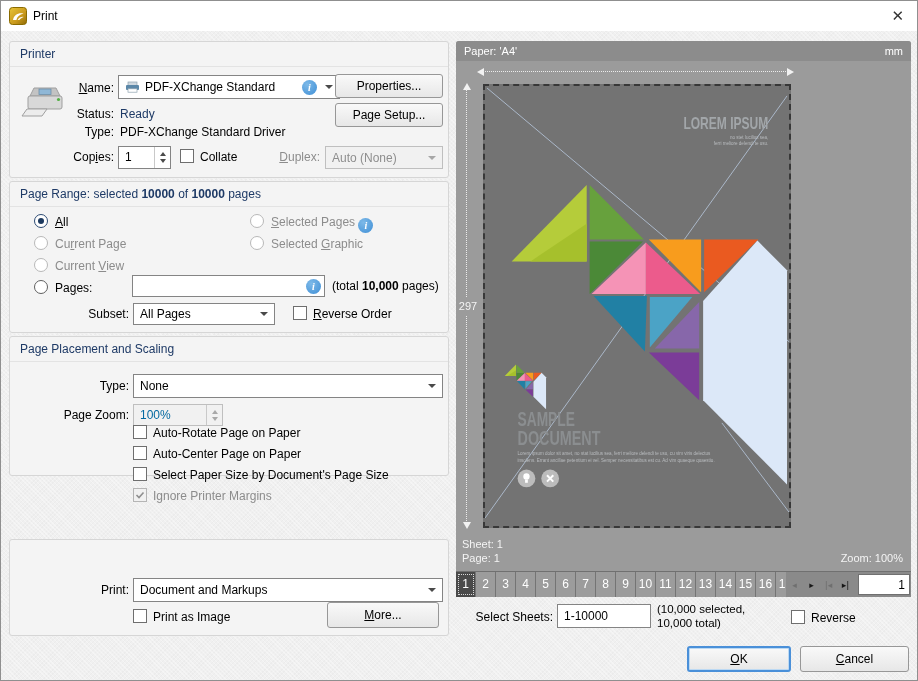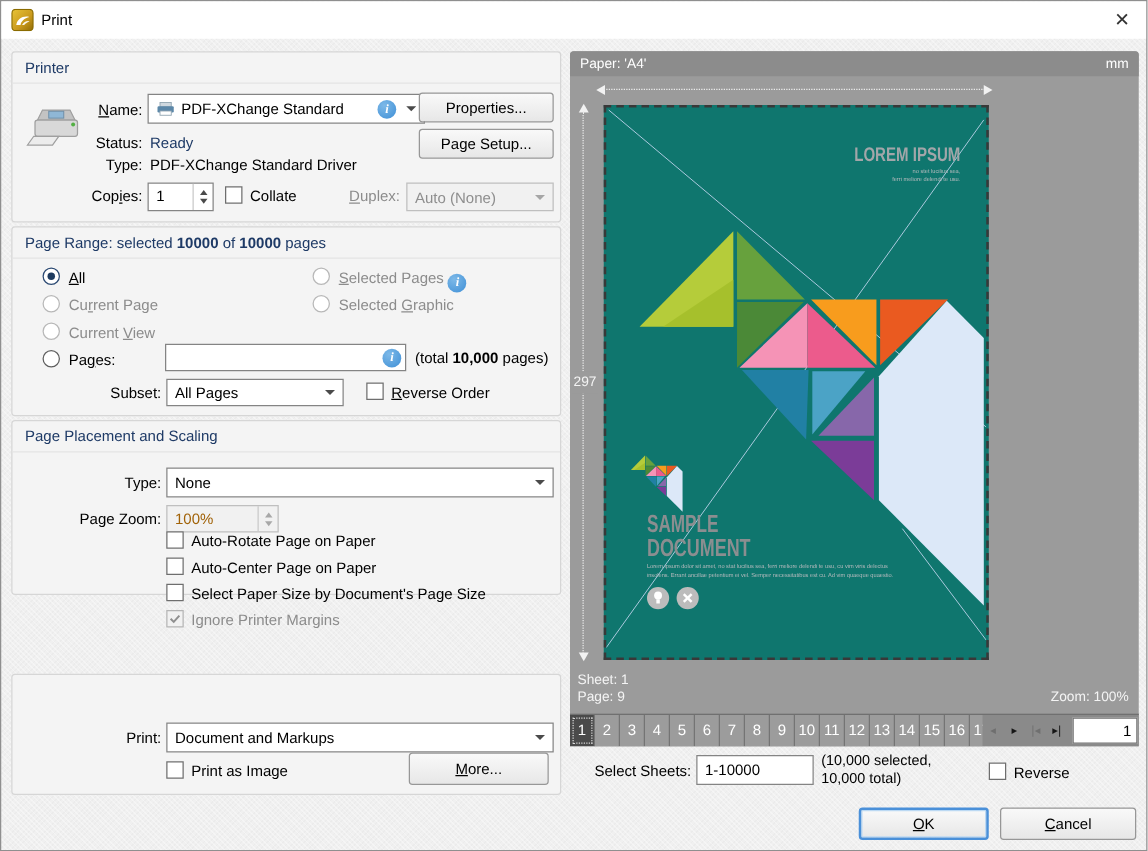--- a/index.html
+++ b/index.html
@@ -27,21 +27,21 @@
   .combo.dis .arr { border-top-color:#a6a6a6; }
 
   .tinput { position:absolute; background:#fff; border:1px solid #848484; font-size:12px; font-family:"Liberation Sans",sans-serif; padding:4px 6px; }
 
   .spin { position:absolute; background:#fff; border:1px solid #848484; font-size:12px; }
   .spin .v { position:absolute; left:6px; top:3px; }
   .spin .btns { position:absolute; right:0; top:0; bottom:0; width:16px; border-left:1px solid #c9c9c9; display:flex; flex-direction:column; align-items:center; justify-content:center; gap:3px; }
   .spin .up { width:0;height:0;border-left:3.5px solid transparent;border-right:3.5px solid transparent;border-bottom:4px solid #4a4a4a; }
   .spin .dn { width:0;height:0;border-left:3.5px solid transparent;border-right:3.5px solid transparent;border-top:4px solid #4a4a4a; }
   .spin.dis { background:#f1f1f1; border-color:#bfbfbf; }
-  .spin.dis .v { color:#a16207; }
+  .spin.dis .v { color:#0369a1; }
   .spin.dis .up { border-bottom-color:#a8a8a8; } .spin.dis .dn { border-top-color:#a8a8a8; }
 
   .cb { position:absolute; width:14px; height:14px; background:#fff; border:1px solid #6e6e6e; }
   .cb svg { position:absolute; left:1px; top:1px; }
   .cb.dis { border-color:#b5b5b5; background:#f1f1f1; }
 
   .rd { position:absolute; width:14px; height:14px; border-radius:50%; background:#fff; border:1px solid #5f5f5f; }
   .rd.sel { border-color:#2c4a73; }
   .rd.sel::after { content:""; position:absolute; left:3px; top:3px; width:6px; height:6px; border-radius:50%; background:#1d3a5f; }
   .rd.dis { border-color:#b8b8b8; }
@@ -57,21 +57,21 @@
   .dim-h { position:absolute; top:24px; left:21px; width:317px; height:14px; }
   .dim-h .ln { position:absolute; top:6px; left:6px; right:6px; border-top:1px dotted #ececec; }
   .dim-h .ar-l { position:absolute; left:0; top:3px; width:0; height:0; border-top:4px solid transparent; border-bottom:4px solid transparent; border-right:7px solid #f2f2f2; }
   .dim-h .ar-r { position:absolute; right:0; top:3px; width:0; height:0; border-top:4px solid transparent; border-bottom:4px solid transparent; border-left:7px solid #f2f2f2; }
   .dim-h .val { position:absolute; left:50%; transform:translateX(-50%); top:0; background:#ec4899; padding:0 8px; color:#f4f4f4; font-size:11px; line-height:14px;margin-top:47px; }
   .dim-v { position:absolute; left:3px; top:42px; width:16px; height:446px; }
   .dim-v .ln { position:absolute; left:7px; top:6px; bottom:6px; border-left:1px dotted #ececec; }
   .dim-v .ar-u { position:absolute; top:0; left:4px; width:0; height:0; border-left:4px solid transparent; border-right:4px solid transparent; border-bottom:7px solid #f2f2f2; }
   .dim-v .ar-d { position:absolute; bottom:0; left:4px; width:0; height:0; border-left:4px solid transparent; border-right:4px solid transparent; border-top:7px solid #f2f2f2; }
   .dim-v .val { position:absolute; top:50%; transform:translateY(-50%); left:-1px; width:20px; text-align:center; background:#9b9b9b; padding:3px 0; color:#f4f4f4; font-size:11px; }
-  .page { position:absolute; left:27px; top:43px; width:308px; height:444px; background:#0f766e; border:2px dashed #383838; }
+  .page { position:absolute; left:27px; top:43px; width:308px; height:444px; background:#737373; border:2px dashed #383838; }
   .page svg { display:block; width:100%; height:100%; }
   .pv-info { position:absolute; font-size:11px; color:#f4f4f4; }
   .pager { position:absolute; left:0; top:530px; width:455px; height:26px; background:#8a8a8a; border-top:1px solid #707070; display:flex; align-items:stretch; }
   .pcells { display:flex; width:330px; overflow:hidden; flex:none; }
   .pcell { flex:none; width:20px; text-align:center; line-height:25px; font-size:12px; color:#fff; background:#9c9c9c; border-right:1px solid #747474; cursor:pointer; }
   .pcell.sel { background:#4a4a4a; outline:1px dotted #d8d8d8; outline-offset:-3px; }
   .pnav { display:flex; flex:none; }
   .pnav .nbtn { width:17px; display:flex; align-items:center; justify-content:center; font-size:9px; color:#161616; cursor:pointer; font-family:"DejaVu Sans",sans-serif; }
   .pnav .nbtn.dis { color:#6f6f6f; }
   .pginput { margin:2px 2px 2px 4px; width:52px; height:21px; border:1px solid #707070; font-size:12px; text-align:right; padding-right:4px; font-family:"Liberation Sans",sans-serif; }
@@ -270,21 +270,21 @@
         </g>
         <g>
           <circle cx="66" cy="396" r="9" fill="#bcbcbc"></circle>
           <rect x="61.5" y="395" width="9" height="2" fill="#fff" transform="rotate(45 66 396)"></rect>
           <rect x="61.5" y="395" width="9" height="2" fill="#fff" transform="rotate(-45 66 396)"></rect>
         </g>
       </svg>
     </div>
 
     <div class="pv-info" style="left:6px; top:497px;">Sheet: 1</div>
-    <div class="pv-info" style="left:6px; top:511px;">Page: 9</div>
+    <div class="pv-info" style="left:6px; top:511px;">Page: 1</div>
     <div class="pv-info" style="right:8px; top:511px;">Zoom: 100%</div>
 
     <div class="pager">
       <div class="pcells">
         <div class="pcell sel">1</div>
         <div class="pcell">2</div>
         <div class="pcell">3</div>
         <div class="pcell">4</div>
         <div class="pcell">5</div>
         <div class="pcell">6</div>

